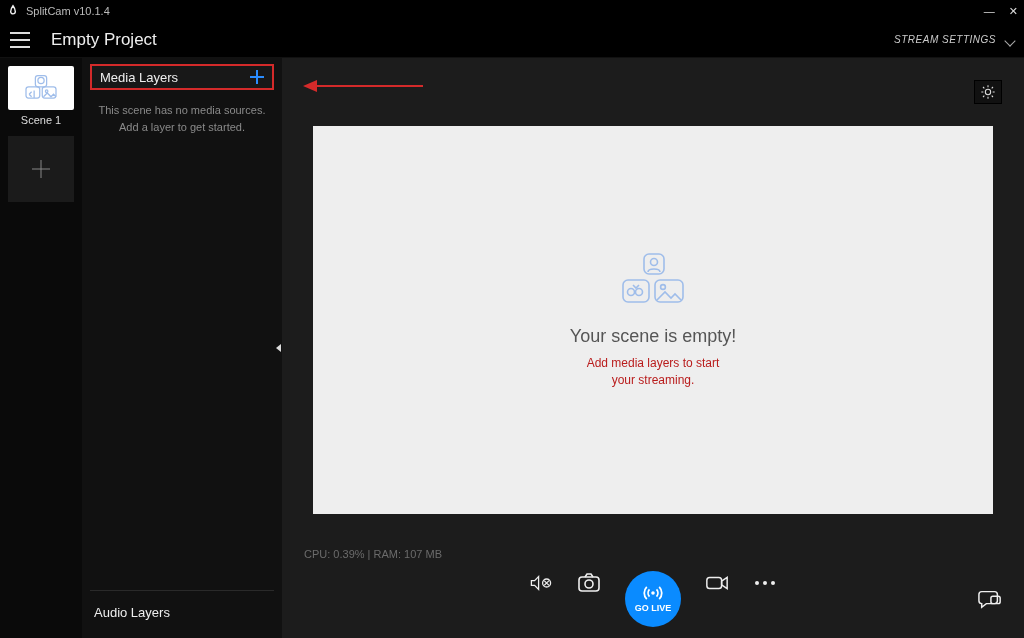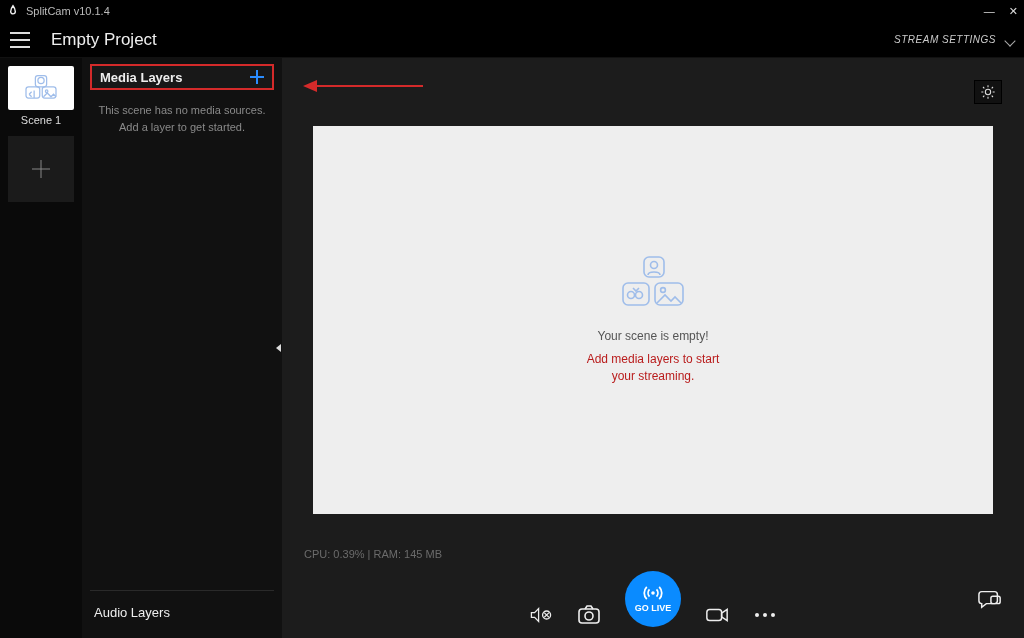--- a/index.html
+++ b/index.html
@@ -70,21 +70,20 @@
   
   .layers-col {
     width:200px; background:#111; display:flex; flex-direction:column;
     position:relative;
   }
   .media-layers-hdr {
     margin:6px 8px 8px 8px; height:26px;
     border:2px solid #d42a2a;
     display:flex; align-items:center; padding:0 8px;
     background:#181818;
-    font-weight:bold;
   }
   .media-layers-hdr .ml-title { font-size:13px; color:#eee; }
   .blue-plus {
     margin-left:auto; width:14px; height:14px; position:relative;
     cursor:pointer;
   }
   .blue-plus::before, .blue-plus::after {
     content:""; position:absolute; background:#2a8cff;
   }
   .blue-plus::before { left:50%; top:0; width:2px; height:100%; transform:translateX(-50%); }
@@ -114,31 +113,31 @@
     position:absolute; top:22px; right:22px; width:28px; height:24px;
     background:#111; border:1px solid #000; display:flex; align-items:center; justify-content:center;
     cursor:pointer;
   }
   .canvas-wrap { flex:1; display:flex; align-items:center; justify-content:center; padding:46px 22px 8px 22px; }
   .canvas {
     width:680px; height:388px; background:#eeeeee;
     display:flex; flex-direction:column; align-items:center; justify-content:center;
   }
   .empty-icon { margin-bottom:14px; }
-  .empty-title { font-size:12px; color:#555; }
+  .empty-title { font-size:18px; color:#555; }
   .empty-sub { font-size:12px; color:#b91c1c; text-align:center; margin-top:8px; line-height:1.4; }
 
   .stats { font-size:11px; color:#6b6b6b; padding:4px 0 0 22px; }
 
   
   .bottom-bar {
     height:78px; display:flex; align-items:center; justify-content:center;
     position:relative;
   }
-  .tool-row { display:flex; align-items:flex-end; gap:24px; }
+  .tool-row { display:flex; align-items:flex-start; gap:24px; }
   .tool-icon { width:24px; height:24px; display:flex; align-items:center; justify-content:center; cursor:pointer; color:#eee;}
   .go-live {
     width:56px; height:56px; border-radius:50%;
     background:#0a8bff; display:flex; flex-direction:column; align-items:center; justify-content:center;
     color:#fff; font-size:9px; font-weight:600; cursor:pointer; gap:2px;
   }
   .chat-icon { position:absolute; right:22px; top:50%; transform:translateY(-50%); cursor:pointer; }
 
   
   .arrow-annot {
@@ -245,21 +244,21 @@
           </svg>
         </div>
         <div class="empty-title">Your scene is empty!</div>
         <div class="empty-sub">
           <span>Add media layers to start</span><br>
           <span>your streaming.</span>
         </div>
       </div>
     </div>
 
-    <div class="stats">CPU: 0.39% | RAM: 145 MB</div>
+    <div class="stats">CPU: 0.39% | RAM: 107 MB</div>
 
     <div class="bottom-bar">
       <div class="tool-row">
         <div class="tool-icon">
           <svg width="26" height="22" viewBox="0 0 30 24" fill="none" stroke="#eee" stroke-width="1.6">
             <path d="M3 9 h4 l5 -5 v16 l-5 -5 h-4 z"></path>
             <circle cx="22" cy="12" r="5"></circle>
               <path d="M19 9 l6 6 M25 9 l-6 6"></path>
           </svg>
         </div>

